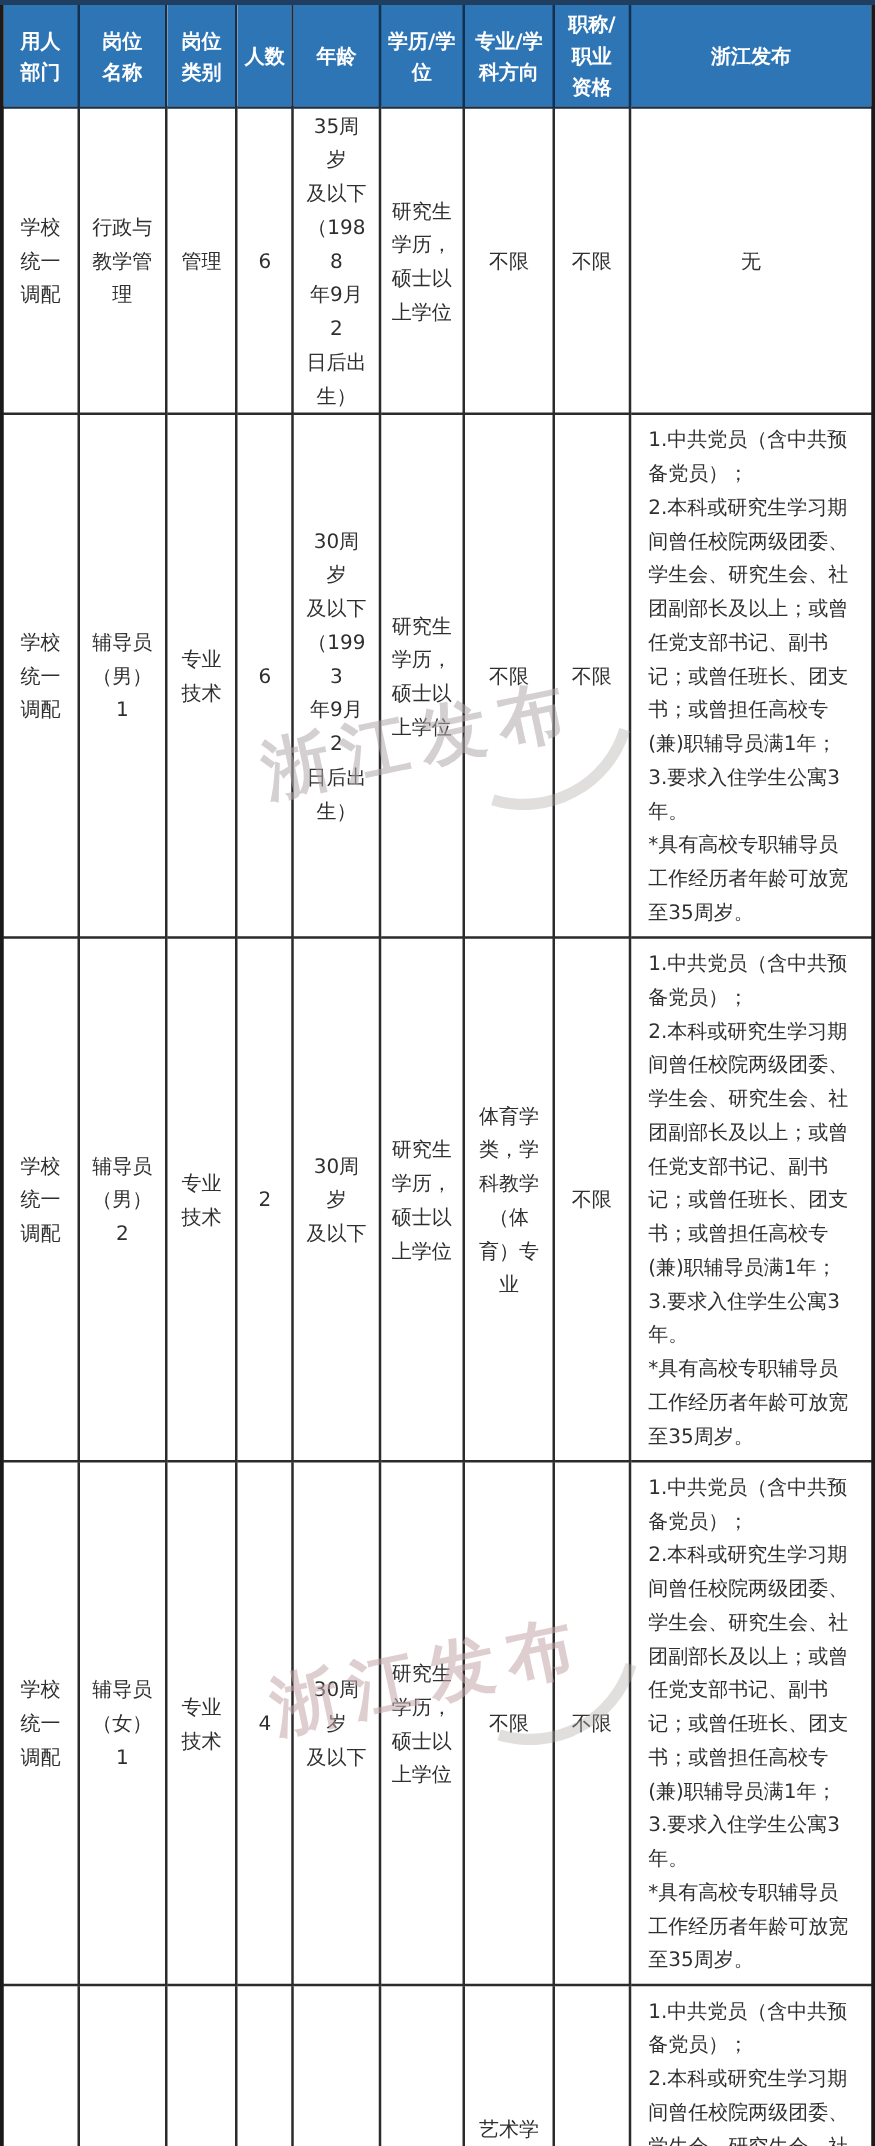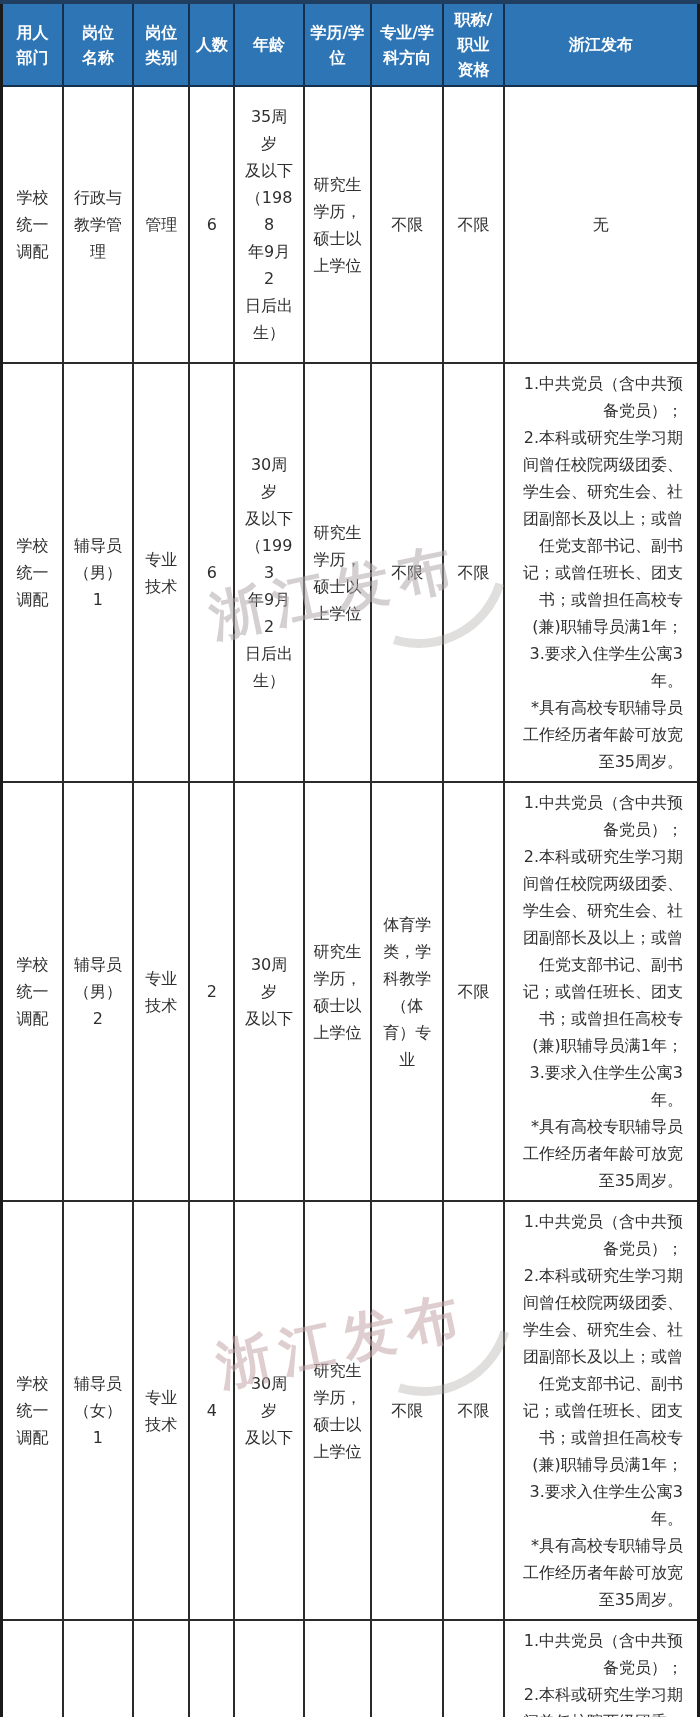--- a/index.html
+++ b/index.html
@@ -7,27 +7,27 @@
         font-family:"DejaVu Sans",sans-serif;color:#2f2f2f;}
   table{position:absolute;left:0;top:0;width:700px;table-layout:fixed;
         border-collapse:collapse;background:#fff;}
   table{border-left:3px solid #1a1a1a;border-right:3px solid #1a1a1a;
         border-top:4px solid #203f60;border-bottom:4px solid #111;}
   th,td{border:2px solid #2b2b2b;vertical-align:middle;text-align:center;
         white-space:pre-line;word-break:break-all;overflow:hidden;}
   thead th{background:#2e75b6;color:#ffffff;font-weight:bold;font-size:16px;
         line-height:25px;padding:2px 3px;border-color:#14304d;}
   thead tr{height:84px;}
-  tbody td{font-size:16px;line-height:27px;padding:16px 8px;}
+  tbody td{font-size:16px;line-height:27px;padding:0 8px;}
   tbody tr.r1{height:150px;}
   tbody tr.r2{height:387px;}
   tbody tr.r3{height:371px;}
   tbody tr.r4{height:366px;}
   tbody tr.r5{height:352px;}
-  td.other{text-align:right;padding:6px 14px;}
+  td.other{text-align:left;padding:6px 14px;}
   td.other.center{text-align:center;}
   
   .watermark{position:absolute;z-index:3;pointer-events:none;
         font-size:54px;font-weight:bold;letter-spacing:10px;white-space:nowrap;
         color:rgba(176,167,169,0.55);transform:rotate(-12deg);}
   #wm1{left:208px;top:556px;}
   #wm2{left:215px;top:1305px;color:rgba(196,166,168,0.55);}
   .wm-arc{position:absolute;z-index:3;pointer-events:none;width:160px;height:160px;
         border-radius:50%;border:9px solid transparent;
         border-bottom-color:rgba(176,167,169,0.38);transform:rotate(-28deg);}

